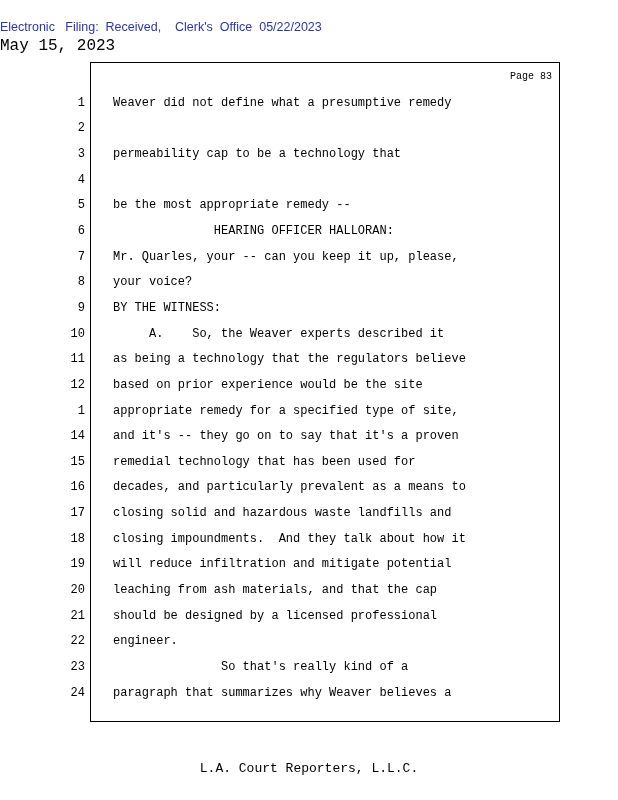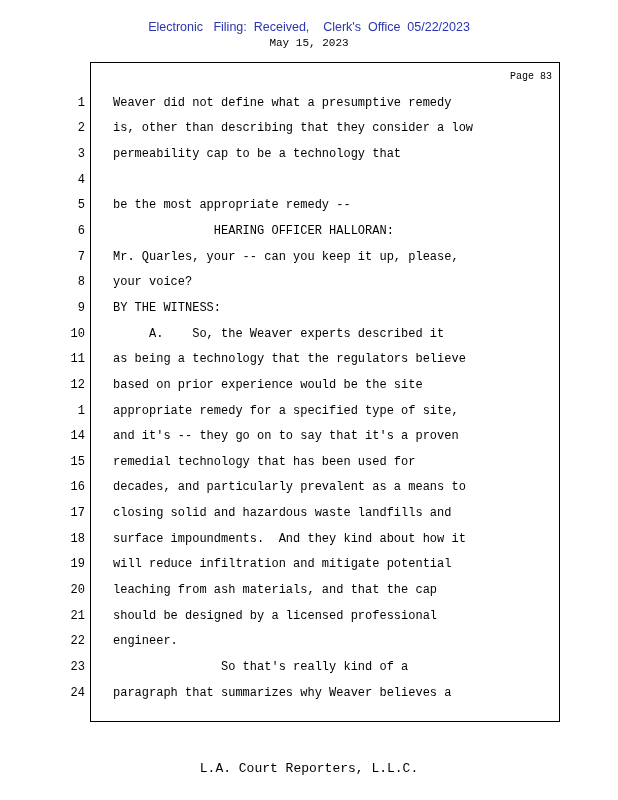--- a/index.html
+++ b/index.html
@@ -10,32 +10,32 @@
     background: #ffffff;
     overflow: hidden;
     font-family: "Liberation Mono", monospace;
     color: #000000;
   }
   .header {
     position: absolute;
     top: 20px;
     left: 0;
     width: 100%;
-    text-align: center;
+    text-align: left;
   }
   .efiling {
     font-family: "Liberation Sans", sans-serif;
     font-size: 12.5px;
     color: #2b35af;
     white-space: pre;
   }
   .date {
     margin-top: 3px;
     font-family: "Liberation Mono", monospace;
-    font-size: 11px;
+    font-size: 16px;
     color: #000000;
     white-space: pre;
   }
   .box {
     position: absolute;
     left: 90px;
     top: 62px;
     width: 470px;
     height: 660px;
     border: 1.5px solid #000000;
@@ -96,21 +96,20 @@
 
   <div class="page-label">Page 83</div>
 
   <div class="lines">
     <div class="line">
       <span class="num">1</span>
       <span class="text">Weaver did not define what a presumptive remedy</span>
     </div>
     <div class="line">
       <span class="num">2</span>
-      <span class="text">is, other than describing that they consider a low</span>
     </div>
     <div class="line">
       <span class="num">3</span>
       <span class="text">permeability cap to be a technology that</span>
     </div>
     <div class="line">
       <span class="num">4</span>
     </div>
     <div class="line">
       <span class="num">5</span>
@@ -159,21 +158,21 @@
     <div class="line">
       <span class="num">16</span>
       <span class="text">decades, and particularly prevalent as a means to</span>
     </div>
     <div class="line">
       <span class="num">17</span>
       <span class="text">closing solid and hazardous waste landfills and</span>
     </div>
     <div class="line">
       <span class="num">18</span>
-      <span class="text">surface impoundments.  And they kind about how it</span>
+      <span class="text">closing impoundments.  And they talk about how it</span>
     </div>
     <div class="line">
       <span class="num">19</span>
       <span class="text">will reduce infiltration and mitigate potential</span>
     </div>
     <div class="line">
       <span class="num">20</span>
       <span class="text">leaching from ash materials, and that the cap</span>
     </div>
     <div class="line">

